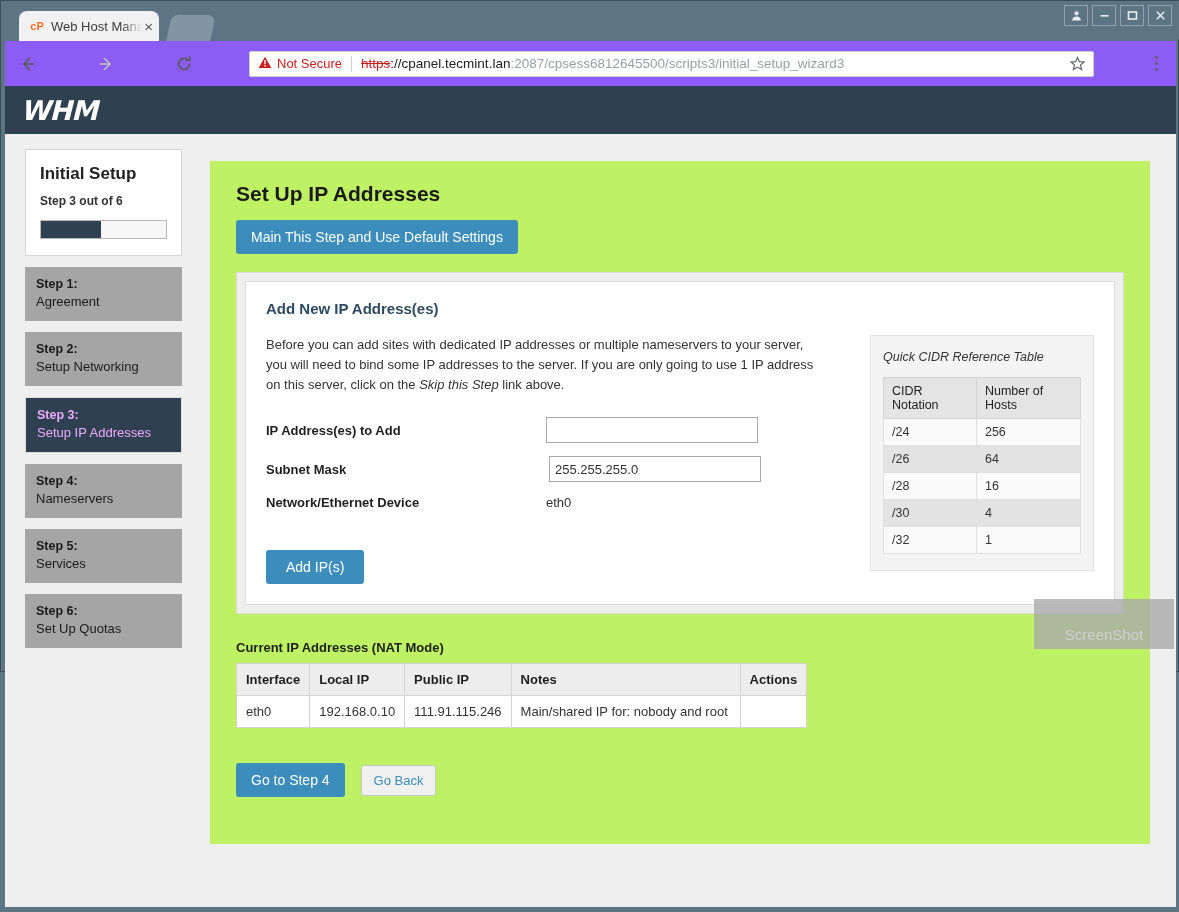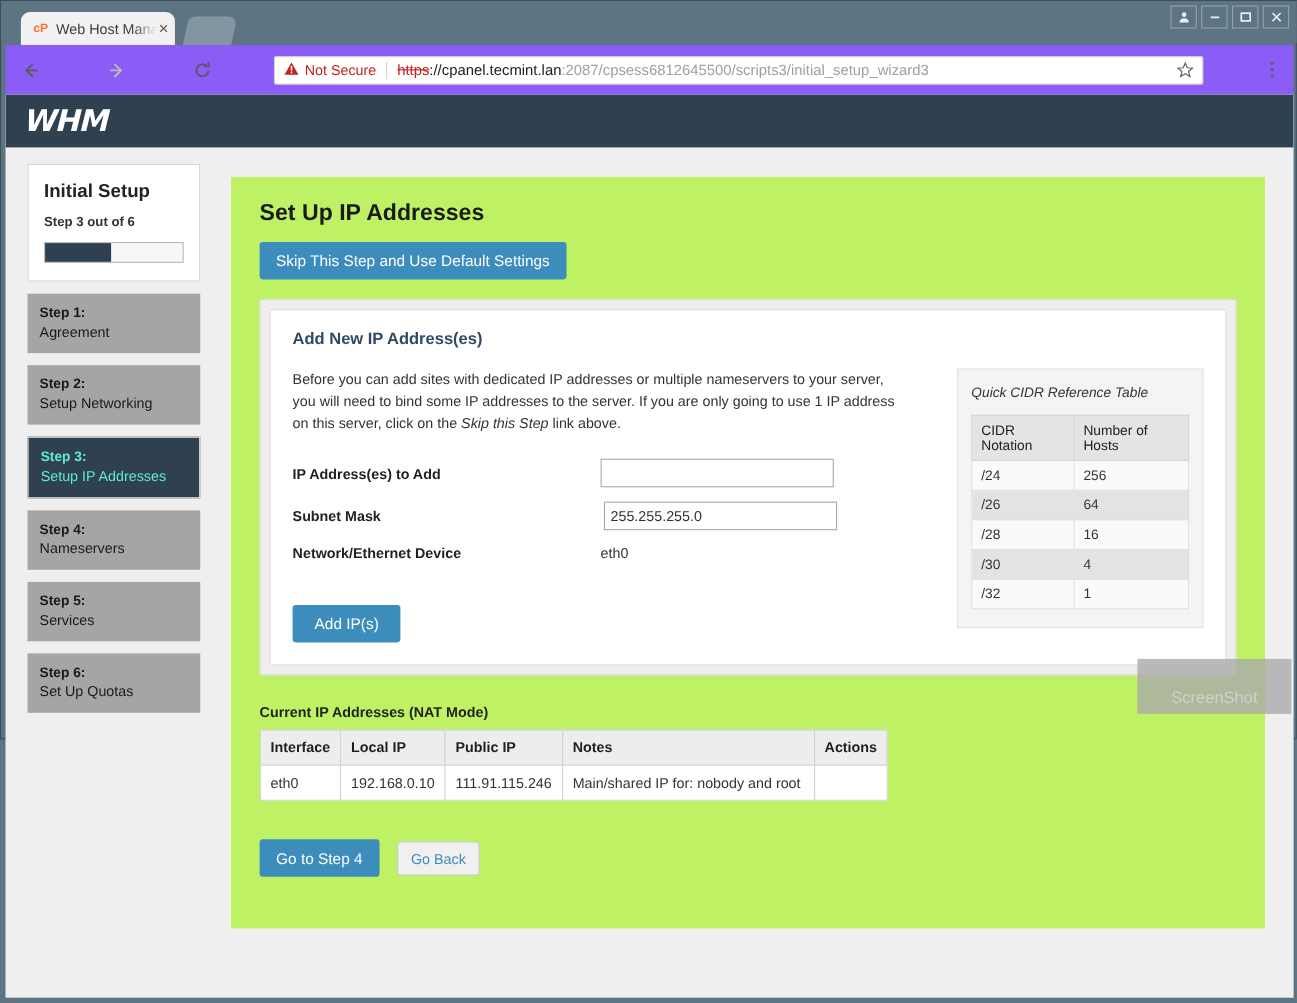--- a/index.html
+++ b/index.html
@@ -147,21 +147,21 @@
     height: 19px; border: 1px solid #b9b9b9; background: #f7f7f7;
     box-sizing: border-box;
   }
   .progress-inner { height: 100%; background: #2f4050; }
 
   .step-item {
     width: 157px; box-sizing: border-box;
     background: #a5a5a5; color: #1a1a1a;
     margin-top: 11px; padding: 8px 11px 9px 11px;
   }
-  .step-item.active { background: #2f4050; color: #5eead4; border: 1px solid #dcdcdc; }
+  .step-item.active { background: #2f4050; color: #f0abfc; border: 1px solid #dcdcdc; }
   .step-item .st-num { font-size: 12.5px; font-weight: bold; line-height: 1.45; }
   .step-item .st-lbl { font-size: 13px; line-height: 1.45; }
 
   
   .main-wrap { flex: 1 1 auto; padding: 27px 26px 0 20px; box-sizing: border-box; }
   .main-panel {
     background: #bef264; min-height: 683px;
     padding: 18px 26px 30px 26px; box-sizing: border-box;
   }
   h1.page-title {
@@ -376,21 +376,21 @@
                 <div class="st-lbl">Set Up Quotas</div>
               </div>
             </div>
       </div>
 
       <div class="main-wrap">
         <div class="main-panel">
 
           <h1 class="page-title">Set Up IP Addresses</h1>
 
-          <button class="btn btn-primary">Skip This Step and Use Default Settings</button>
+          <button class="btn btn-primary">Main This Step and Use Default Settings</button>
 
           <div class="outer-box">
             <div class="inner-box">
 
               <h2 class="box-title">Add New IP Address(es)</h2>
 
               <div class="box-cols">
 
                 <div class="form-col">
                   <p class="intro"><span>Before you can add sites with dedicated IP addresses or multiple nameservers to your server, you will need to bind some IP addresses to the server. If you are only going to use 1 IP address on this server, click on the </span><em>Skip this Step</em><span> link above.</span></p>

